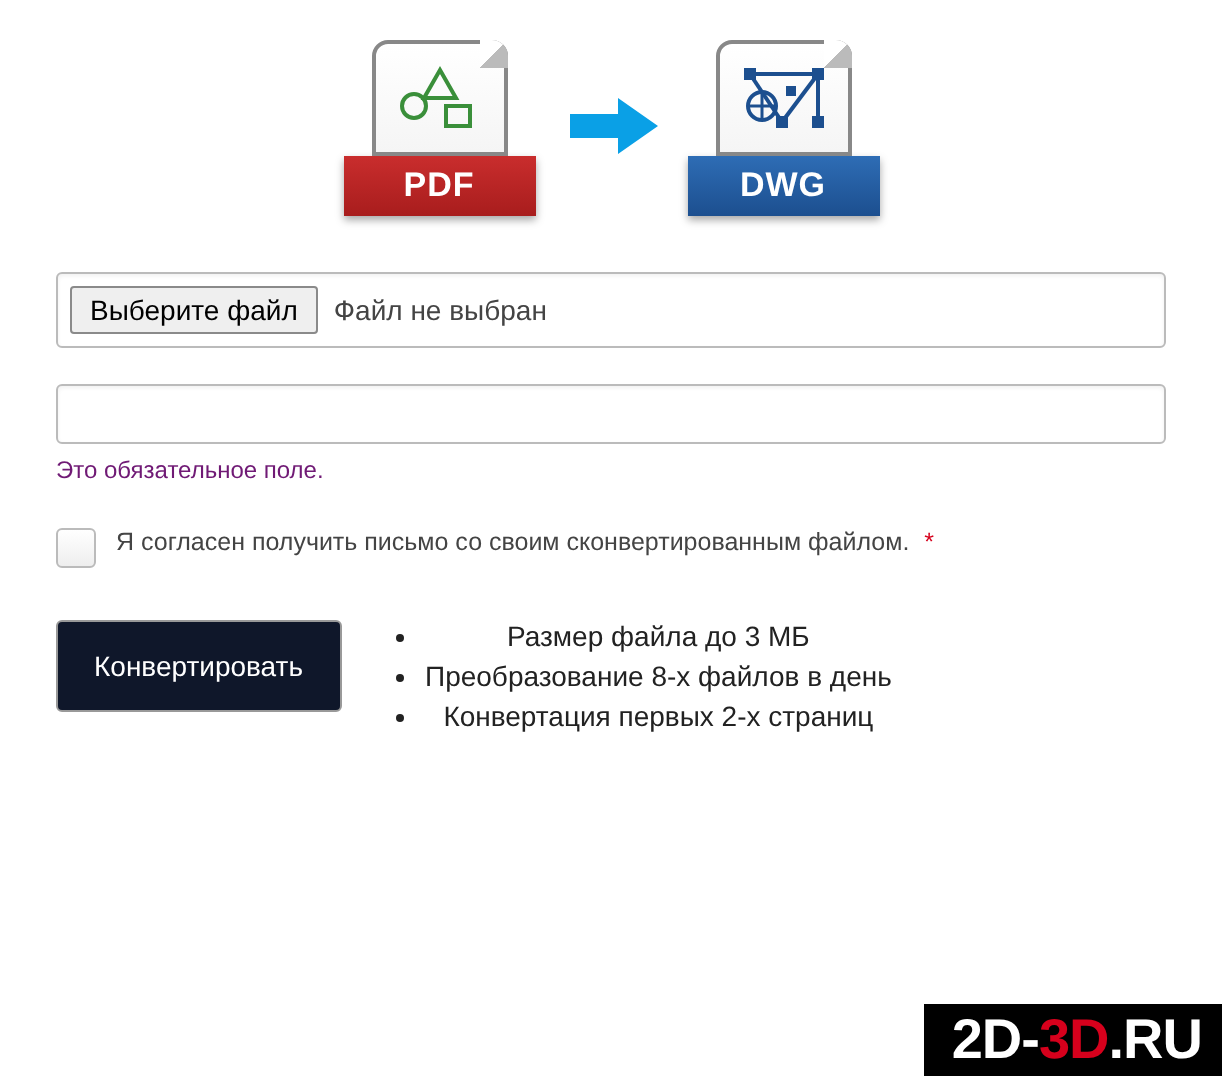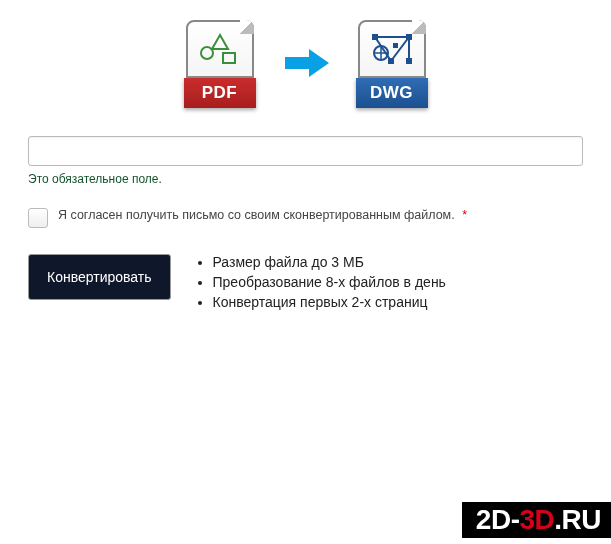--- a/index.html
+++ b/index.html
@@ -2,41 +2,41 @@
 <html><head>
 <meta charset="utf-8">
 <style>
 * { box-sizing: border-box; margin: 0; padding: 0; }
 body { font-family: Arial, Helvetica, sans-serif; font-size: 14px; color: #333; background: #fff; width: 611px; }
 .container { padding: 20px 28px; }
 .hero { display: flex; justify-content: center; align-items: center; gap: 14px; margin-bottom: 28px; }
 .filecard { width: 90px; display: flex; flex-direction: column; align-items: center; }
 .fileicon-top { width: 68px; height: 58px; border: 2px solid #888; border-radius: 8px 8px 0 0; background: linear-gradient(#fff,#f5f5f5); display:flex; align-items:center; justify-content:center; position:relative; }
 .fileicon-top::after { content:""; position:absolute; top:-2px; right:-2px; width:14px; height:14px; background:linear-gradient(135deg,#fff 49%,#bbb 50%); border-top-right-radius:8px; }
-.filelabel { width: 72px; text-align:center; font-weight:bold; color:#fff; font-size:17px; padding:5px 0; box-shadow: 0 2px 4px rgba(0,0,0,0.35); letter-spacing: 0.5px; }
+.filelabel { width: 96px; text-align:center; font-weight:bold; color:#fff; font-size:17px; padding:5px 0; box-shadow: 0 2px 4px rgba(0,0,0,0.35); letter-spacing: 0.5px; }
 .filelabel.pdf { background: linear-gradient(#c92d2d,#a81d1d); }
 .filelabel.dwg { background: linear-gradient(#2e6db5,#1c4f8f); text-align: center; }
 .arrow { color:#0aa0e6; }
 .form-row { margin-bottom: 18px; }
 .req { color:#3e89c9; margin-right:4px; }
 .label { color:#444; font-size:15px; display:block; margin-bottom:10px; }
 .label b { font-weight:bold; }
 .filebox { border:1px solid #bbb; border-radius:3px; padding:4px 6px; display:flex; align-items:center; gap:8px; height:38px; box-shadow: inset 0 1px 2px rgba(0,0,0,0.06); }
 .fakebtn { font-size:14px; padding:3px 9px; background:#efefef; border:1px solid #8a8a8a; border-radius:2px; cursor:pointer; }
 .filetext { color:#444; }
 .textinput { width:100%; height:30px; border:1px solid #bbb; border-radius:3px; padding:4px 8px; font-size:14px; box-shadow: inset 0 1px 2px rgba(0,0,0,0.06); }
-.err { color:#14532d; font-size:12px; margin-top:6px; }
+.err { color:#701a75; font-size:12px; margin-top:6px; }
 .consent-row { display:flex; gap:10px; margin: 22px 0 26px 0; }
 .chk { width:20px; height:20px; border:1px solid #bbb; border-radius:3px; background:linear-gradient(#fff,#eee); cursor:pointer; }
 .consent-text { font-size:12.5px; color:#444; }
 .red-ast { color:#d6001c; margin-left:4px; }
 .action-row { display:flex; align-items:flex-start; gap:22px; }
 .submit { background:#0f172a; color:#fff; border:1px solid #999; border-radius:3px; padding:14px 18px; font-size:14px; cursor:not-allowed; }
 .notes { list-style: disc; padding-left: 20px; font-size:14px; color:#222; }
-.notes li { margin-bottom:4px; }
+.notes li { margin-bottom:4px;text-align:center; }
 .watermark { position:fixed; right:0; bottom:6px; font-family: Arial Black, Arial, sans-serif; font-weight:900; font-size:28px; background:#000; color:#fff; padding:2px 10px 2px 14px; letter-spacing:-0.5px; }
 .watermark .d3 { color:#d6001c; }
 </style>
 </head>
 <body>
 
 <div class="container">
 
   <div class="hero">
     <div class="filecard">
@@ -69,20 +69,24 @@
           <rect x="37" y="29" width="6" height="6" fill="#1c4f8f"></rect>
           <rect x="19" y="29" width="6" height="6" fill="#1c4f8f"></rect>
           <rect x="24" y="14" width="5" height="5" fill="#1c4f8f"></rect>
         </svg>
       </div>
       <div class="filelabel dwg">DWG</div>
     </div>
   </div>
 
   <div class="form-row">
+    <div class="filebox">
+      <button class="fakebtn">Выберите файл</button>
+      <span class="filetext">Файл не выбран</span>
+    </div>
   </div>
 
   <div class="form-row">
     <input type="text" class="textinput" value="" style="">
     <div class="err">Это обязательное поле.</div>
   </div>
 
   <div class="consent-row">
     <div class="chk"></div>
     <span class="consent-text">

